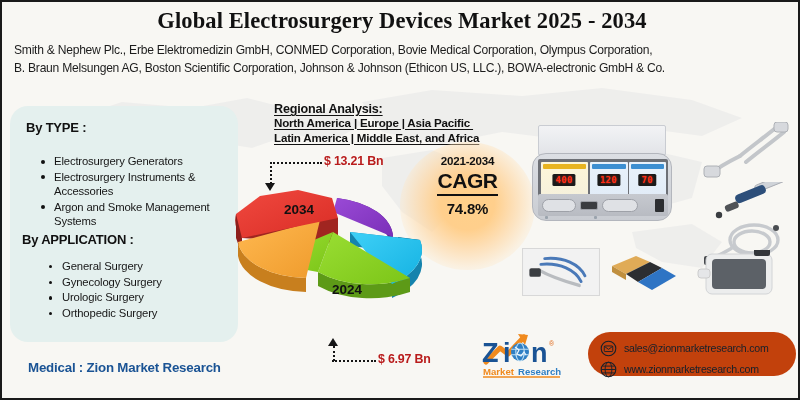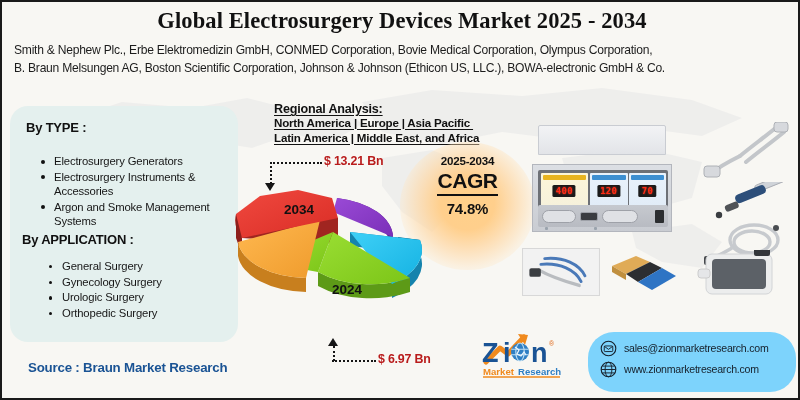--- a/index.html
+++ b/index.html
@@ -180,21 +180,21 @@
   }
   .gen-top {
     position: absolute; left: 6px; top: 0; width: 128px; height: 30px;
     background: linear-gradient(180deg,#f2f3f5 0%, #e2e4e8 100%);
     border-radius: 2px 2px 0 0;
     border: 1px solid #c9ccd2;
   }
   .gen-body {
     position: absolute; left: 0px; top: 28px; width: 140px; height: 68px;
     background: linear-gradient(180deg,#dcdfe4 0%, #c9ccd2 100%);
-    border: 1px solid #b3b6bd; border-radius: 0; margin-top: 11px;
+    border: 1px solid #b3b6bd; border-radius: 14px;
   }
   .gen-panel {
     position: absolute; left: 5px; top: 5px; width: 130px; height: 50px;
     background: #6d7076; border-radius: 2px; display: flex; gap: 1.5px; padding: 2.5px;
   }
   .gp-col { background: #f1f0ea; border-radius: 1px; position: relative; }
   .gp-col.a { flex: 1.25; background: linear-gradient(180deg,#fdf6d8,#f3efdd); }
   .gp-col.b { flex: 1.0;  background: linear-gradient(180deg,#e9f2fb,#dfeaf6); }
   .gp-col.c { flex: 0.95; background: linear-gradient(180deg,#e9f2fb,#dfeaf6); }
   .led {
@@ -245,22 +245,22 @@
   .pad      { left: 182px; top: 130px; width: 80px; height: 48px; }
   .acc svg  { width: 100%; height: 100%; }
 
   
   .logo { position: absolute; left: 478px; top: 330px; width: 86px; height: 48px; }
   .logo svg { width: 100%; height: 100%; }
 
   
   .contact {
     position: absolute; left: 586px; top: 330px;
-    width: 208px; height: 60px;
-    background: #7dd3fc;
+    width: 208px; height: 44px;
+    background: #c2410c;
     border-radius: 26px;
     padding: 6px 0 0 12px;
   }
   .crow { display: flex; align-items: center; gap: 7px; height: 20px; }
   .crow + .crow { margin-top: 1px; }
   .cicon { width: 17px; height: 17px; flex: 0 0 17px; }
   .cicon svg { width: 100%; height: 100%; }
   .ctext { font-size: 10.6px; color: #16202b; letter-spacing: -0.25px; font-weight: 500; }
 </style>
 </head>
@@ -305,21 +305,21 @@
   </div>
 
   <div class="regional">
     <span class="rhead">Regional Analysis:</span>
     <span class="rline">North America | Europe | Asia Pacific </span>
     <span class="rline">Latin America | Middle East, and Africa</span>
   </div>
 
   <div class="cagr-glow"></div>
   <div class="cagr-box">
-    <div class="cagr-years">2025-2034</div>
+    <div class="cagr-years">2021-2034</div>
     <div class="cagr-word">CAGR</div>
     <div class="cagr-val">74.8%</div>
   </div>
 
   <div class="pie-wrap">
     <svg viewBox="0 0 230 215" xmlns="http://www.w3.org/2000/svg">
       <defs>
         <linearGradient id="gRedT" x1="0" y1="0" x2="1" y2="1">
           <stop offset="0" stop-color="#f0493f"></stop>
             <stop offset="1" stop-color="#d92c25"></stop>
@@ -373,21 +373,21 @@
   <div class="dotline top"></div>
   <div class="dotvert top"></div>
   <div class="arrow down"></div>
   <div class="callout top">$ 13.21 Bn</div>
 
   <div class="dotline bot"></div>
   <div class="dotvert bot"></div>
   <div class="arrow up"></div>
   <div class="callout bot">$ 6.97 Bn</div>
 
-  <div class="source">Source : Braun Market Research</div>
+  <div class="source">Medical : Zion Market Research</div>
 
   <div class="photos">
 
     <div class="generator">
       <div class="gen-top"></div>
       <div class="gen-body">
         <div class="gen-panel">
           <div class="gp-col a">
             <div class="gp-strip"></div>
             <div class="led">400</div>

